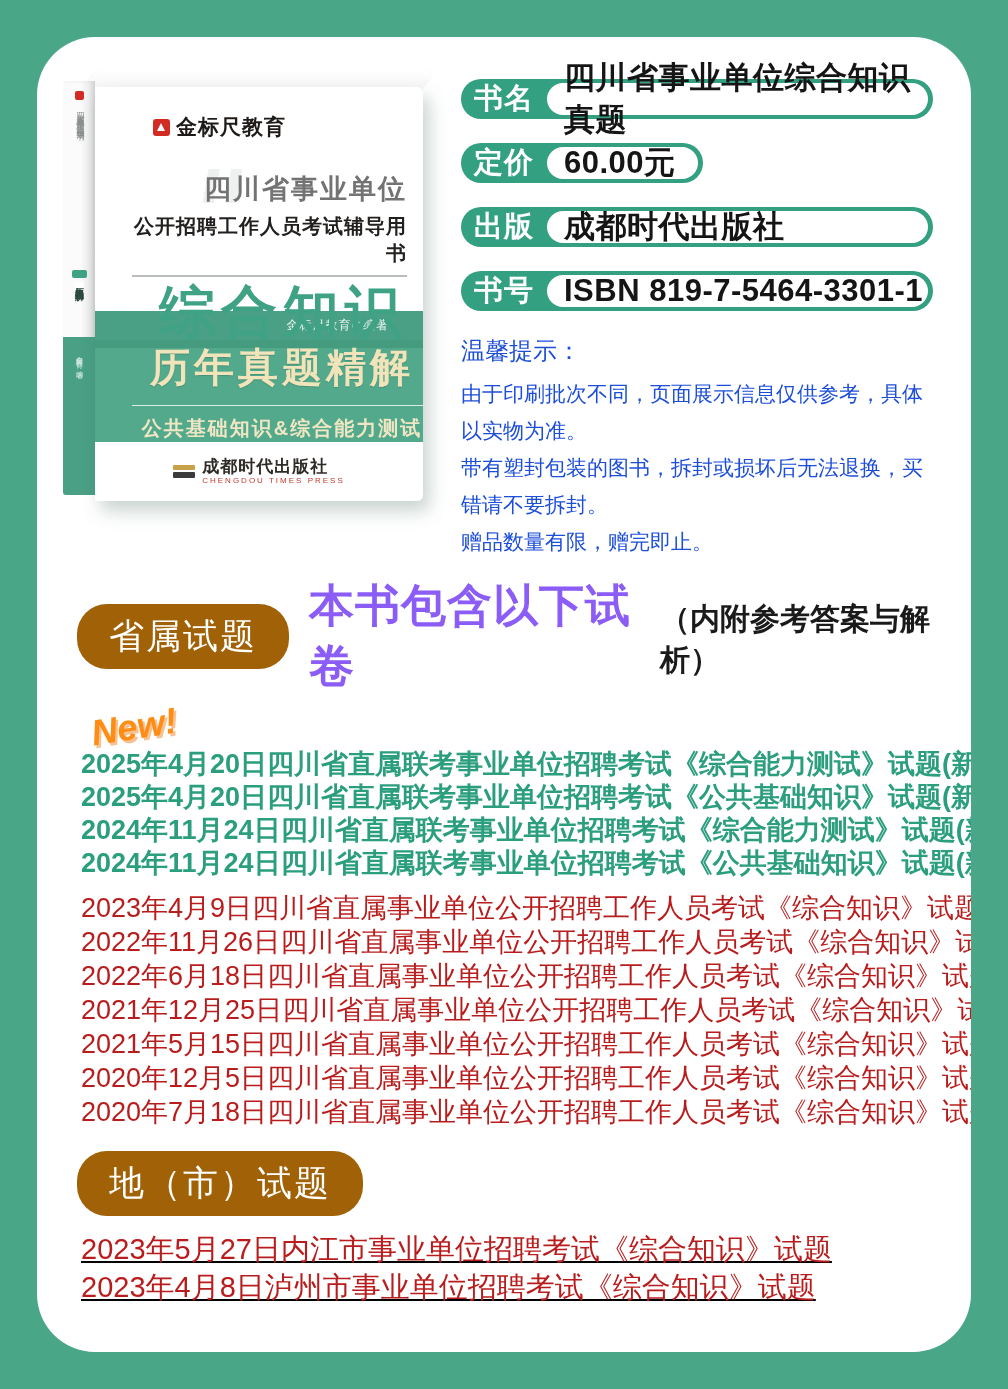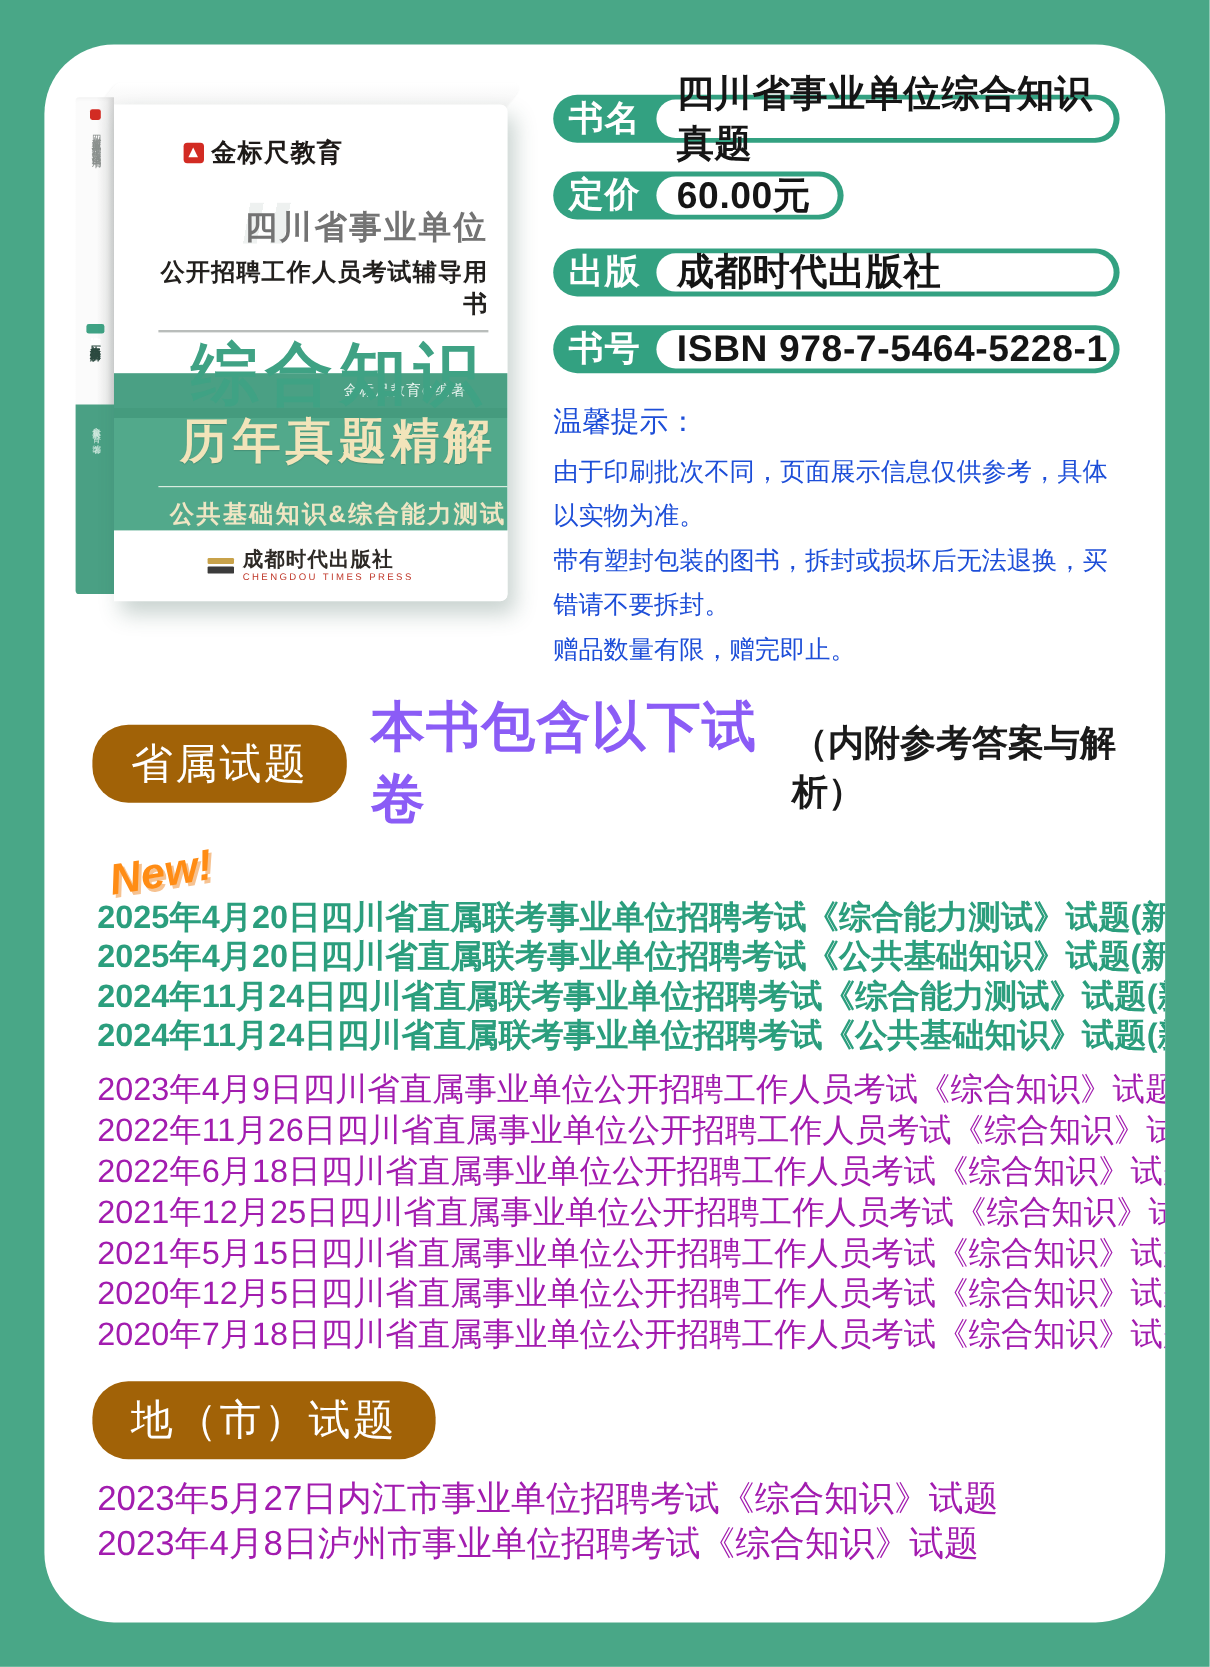--- a/index.html
+++ b/index.html
@@ -88,25 +88,25 @@
   .sec-note{font-size:30px;font-weight:600;color:#1a1a1a;margin-left:4px;padding-top:8px;}
   .new-tag{
     display:inline-block;margin:10px 0 0 14px;
     font-size:36px;font-weight:bold;font-style:italic;
     color:#ff8c14;
     -webkit-text-stroke:6px #ffffff;paint-order:stroke fill;
     text-shadow:2px 3px 0 rgba(235,120,10,.45);
     transform:rotate(-9deg);
   }
   ul.list{list-style:none;margin:0;padding:0 0 0 4px;}
-  .list li{font-size:27px;color:#a21caf;line-height:34px;white-space:nowrap;}
+  .list li{font-size:27px;color:#b91c1c;line-height:34px;white-space:nowrap;}
   ul.highlight{margin-top:0;}
   .highlight li{color:#2b9e7d;font-weight:bold;line-height:33px;}
   ul.plain{margin-top:11px;}
-  ul.city-list{margin-top:14px;}
+  ul.city-list{margin-top:14px;text-decoration:underline;}
   .city-list li{font-size:29px;line-height:38px;}
   .city-head{margin-top:22px;}
 </style>
 </head>
 <body>
 
 <div class="card">
 
   <div class="top">
 
@@ -164,21 +164,21 @@
       <div class="field short">
         <span class="field-label">定价</span>
         <span class="field-value">60.00元</span>
       </div>
       <div class="field">
         <span class="field-label">出版</span>
         <span class="field-value">成都时代出版社</span>
       </div>
       <div class="field">
         <span class="field-label">书号</span>
-        <span class="field-value">ISBN 978-7-5464-5228-1</span>
+        <span class="field-value">ISBN 819-7-5464-3301-1</span>
       </div>
       <div class="tips">
         <div class="tips-title">温馨提示：</div>
         <div class="tips-line">由于印刷批次不同，页面展示信息仅供参考，具体以实物为准。</div>
         <div class="tips-line">带有塑封包装的图书，拆封或损坏后无法退换，买错请不要拆封。</div>
         <div class="tips-line">赠品数量有限，赠完即止。</div>
       </div>
     </div>
   </div>
 

